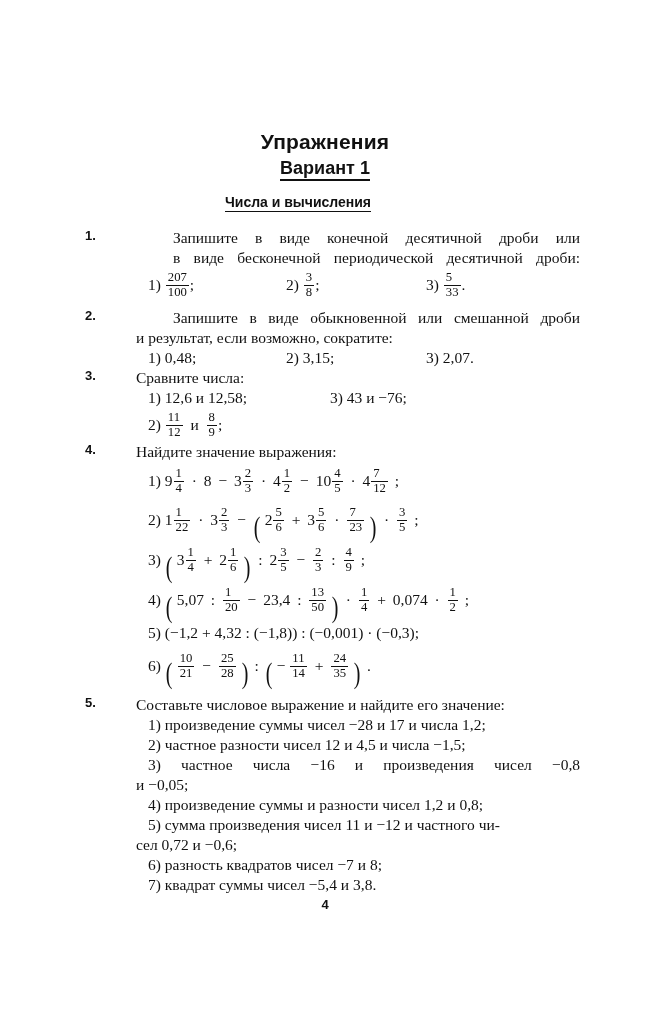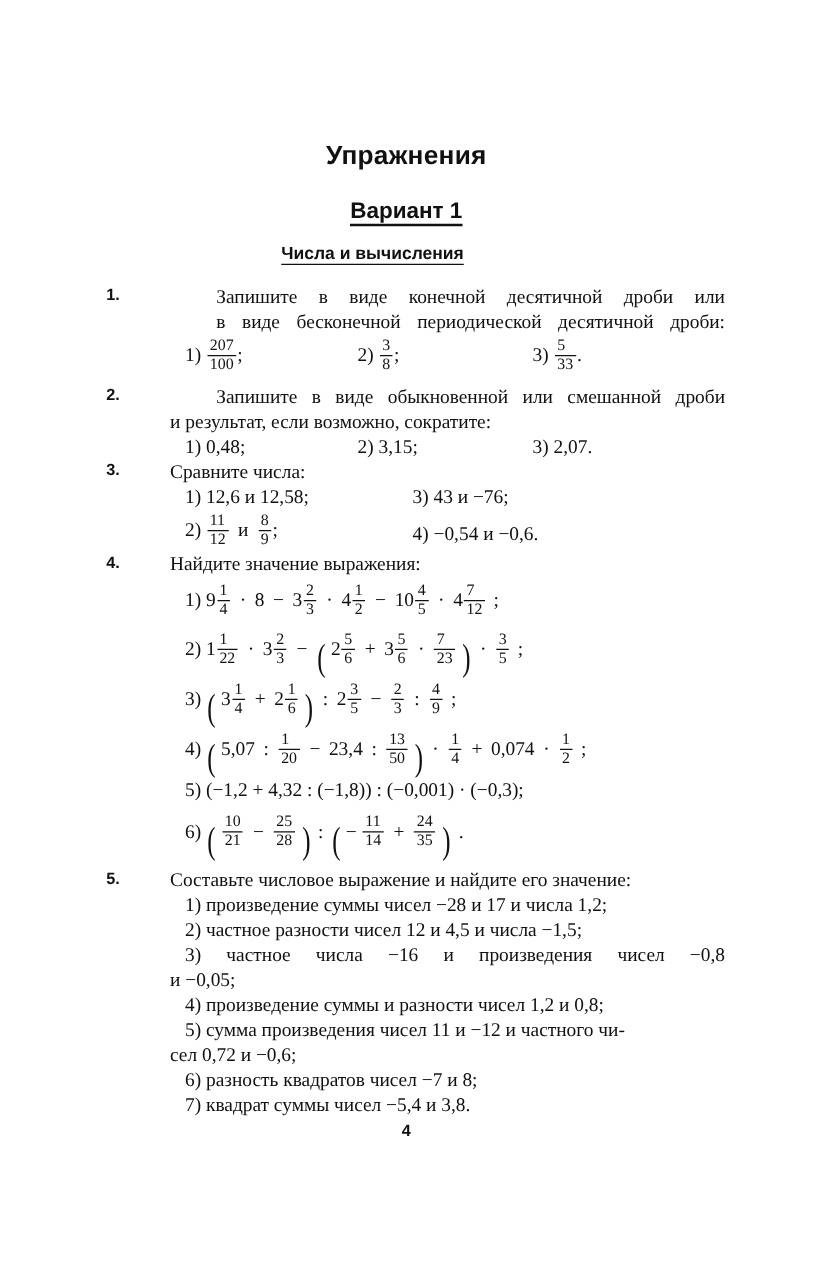--- a/index.html
+++ b/index.html
@@ -17,21 +17,21 @@
   }
 
   .page {
     position: absolute;
     inset: 0;
   }
 
   
   .title-main {
     position: absolute;
-    top: 113px;
+    top: 130px;
     left: 0;
     width: 650px;
     text-align: center;
     font-family: "Liberation Sans", "DejaVu Sans", sans-serif;
     font-weight: bold;
     font-size: 21px;
     letter-spacing: 0.2px;
   }
   .title-variant {
     position: absolute;
@@ -233,24 +233,20 @@
           <span class="frac">
             <span class="n">11</span>
             <span class="d">12</span>
           </span>
           <span class="op">и</span>
           <span class="frac">
             <span class="n">8</span>
             <span class="d">9</span>
           </span><span>;</span>
         </span>
-        <span class="sub colR" style="top:3px;">
-          <span>4)</span>
-          <span>−0,54 и −0,6.</span>
-        </span>
       </div>
     </div>
   </div>
 
   <div class="ex" style="top:442px;">
     <div class="ex-num">4.</div>
     <div class="ex-body">
       <div class="lead">Найдите значение выражения:</div>
 
       <div class="row" style="height:38px;line-height:38px;">

